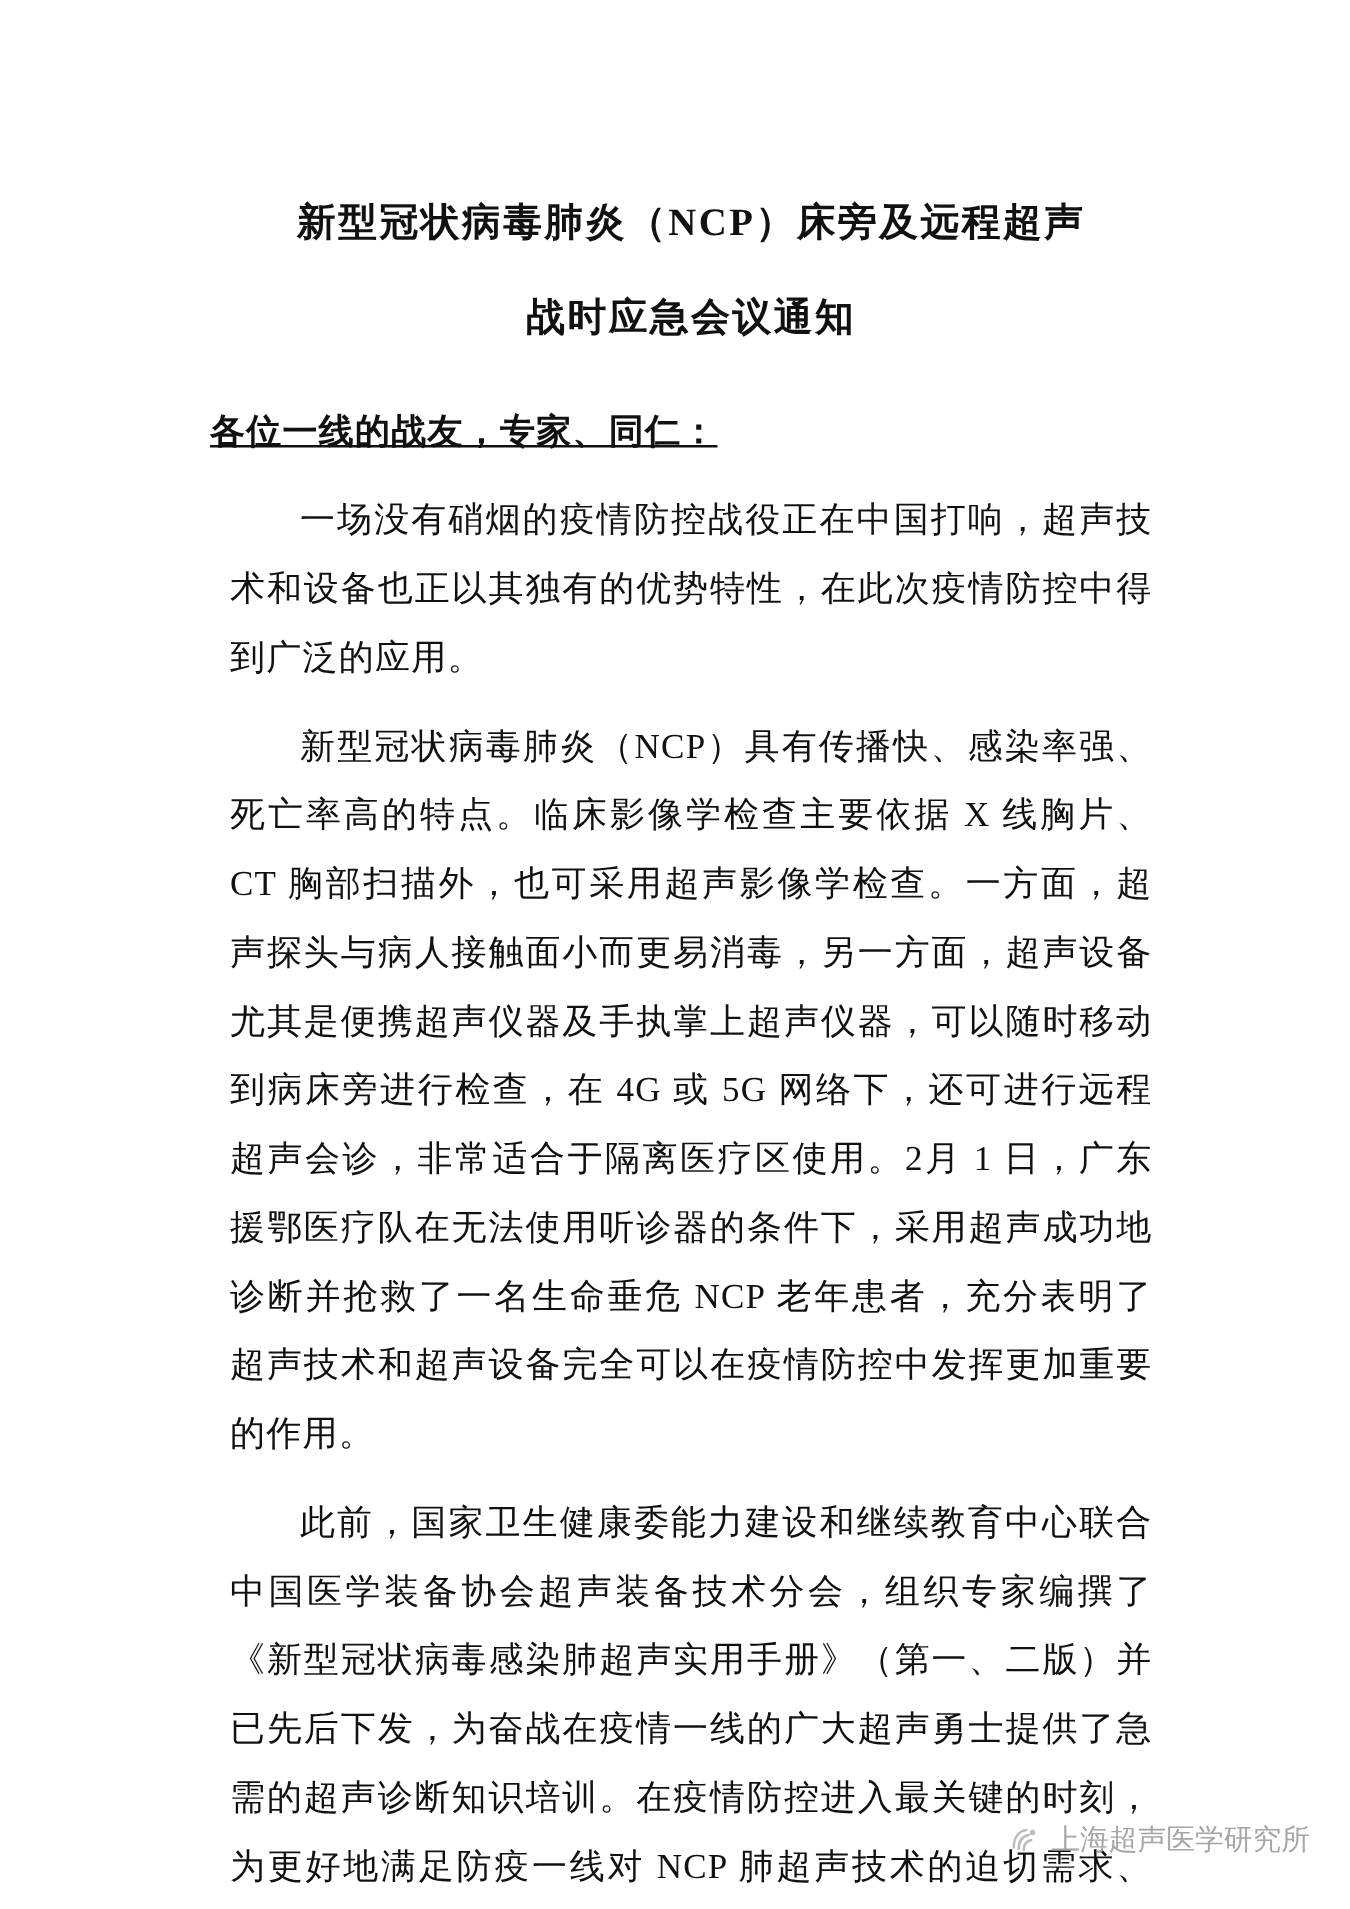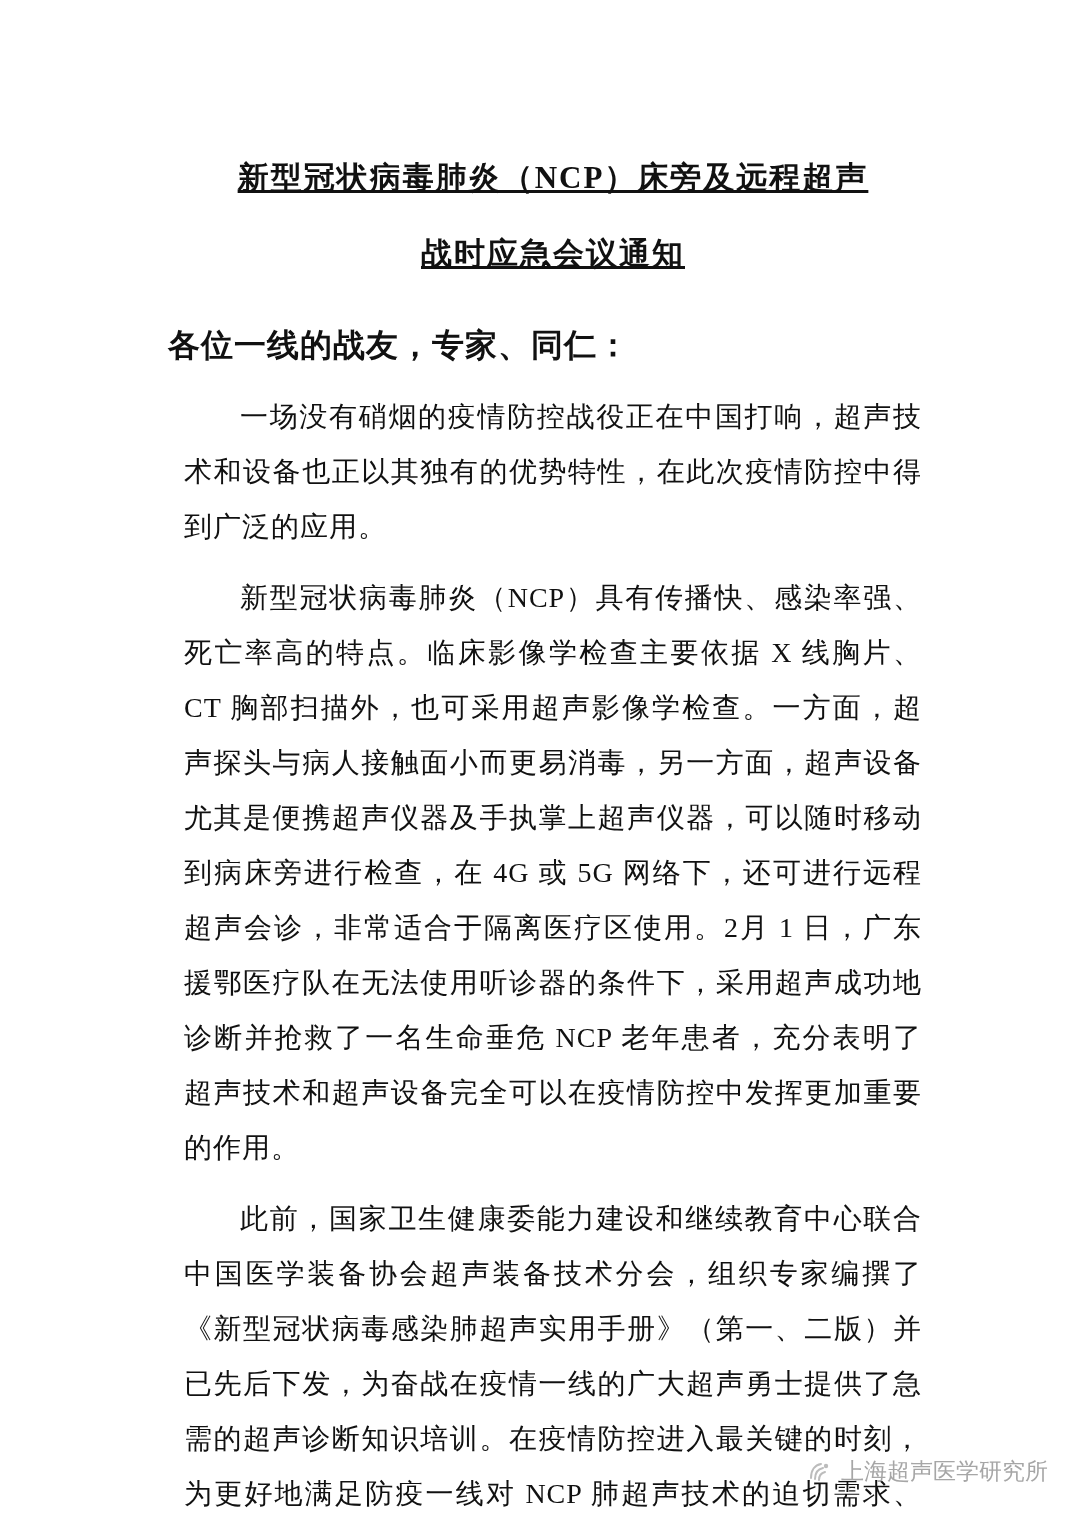--- a/index.html
+++ b/index.html
@@ -23,31 +23,31 @@
     left: 168px;
     right: 142px;
   }
   .doc-title {
     text-align: center;
     font-weight: bold;
     font-size: 31px;
     line-height: 76px;
     letter-spacing: 2px;
     margin: 0 0 26px 0;
-    text-decoration: underline;
   }
   .doc-title .title-line {
     display: block;
   }
   .salutation {
     font-weight: bold;
-    font-size: 32px;
+    font-size: 28px;
     line-height: 55px;
     margin: 0 0 16px 0;
     letter-spacing: 1px;
+    text-decoration: underline;
   }
   .body-text p {
     margin: 16px;
     font-size: 28px;
     line-height: 55px;
     text-indent: 2em;
     text-align: justify;
     text-align-last: left;
     letter-spacing: 1px;
   }

